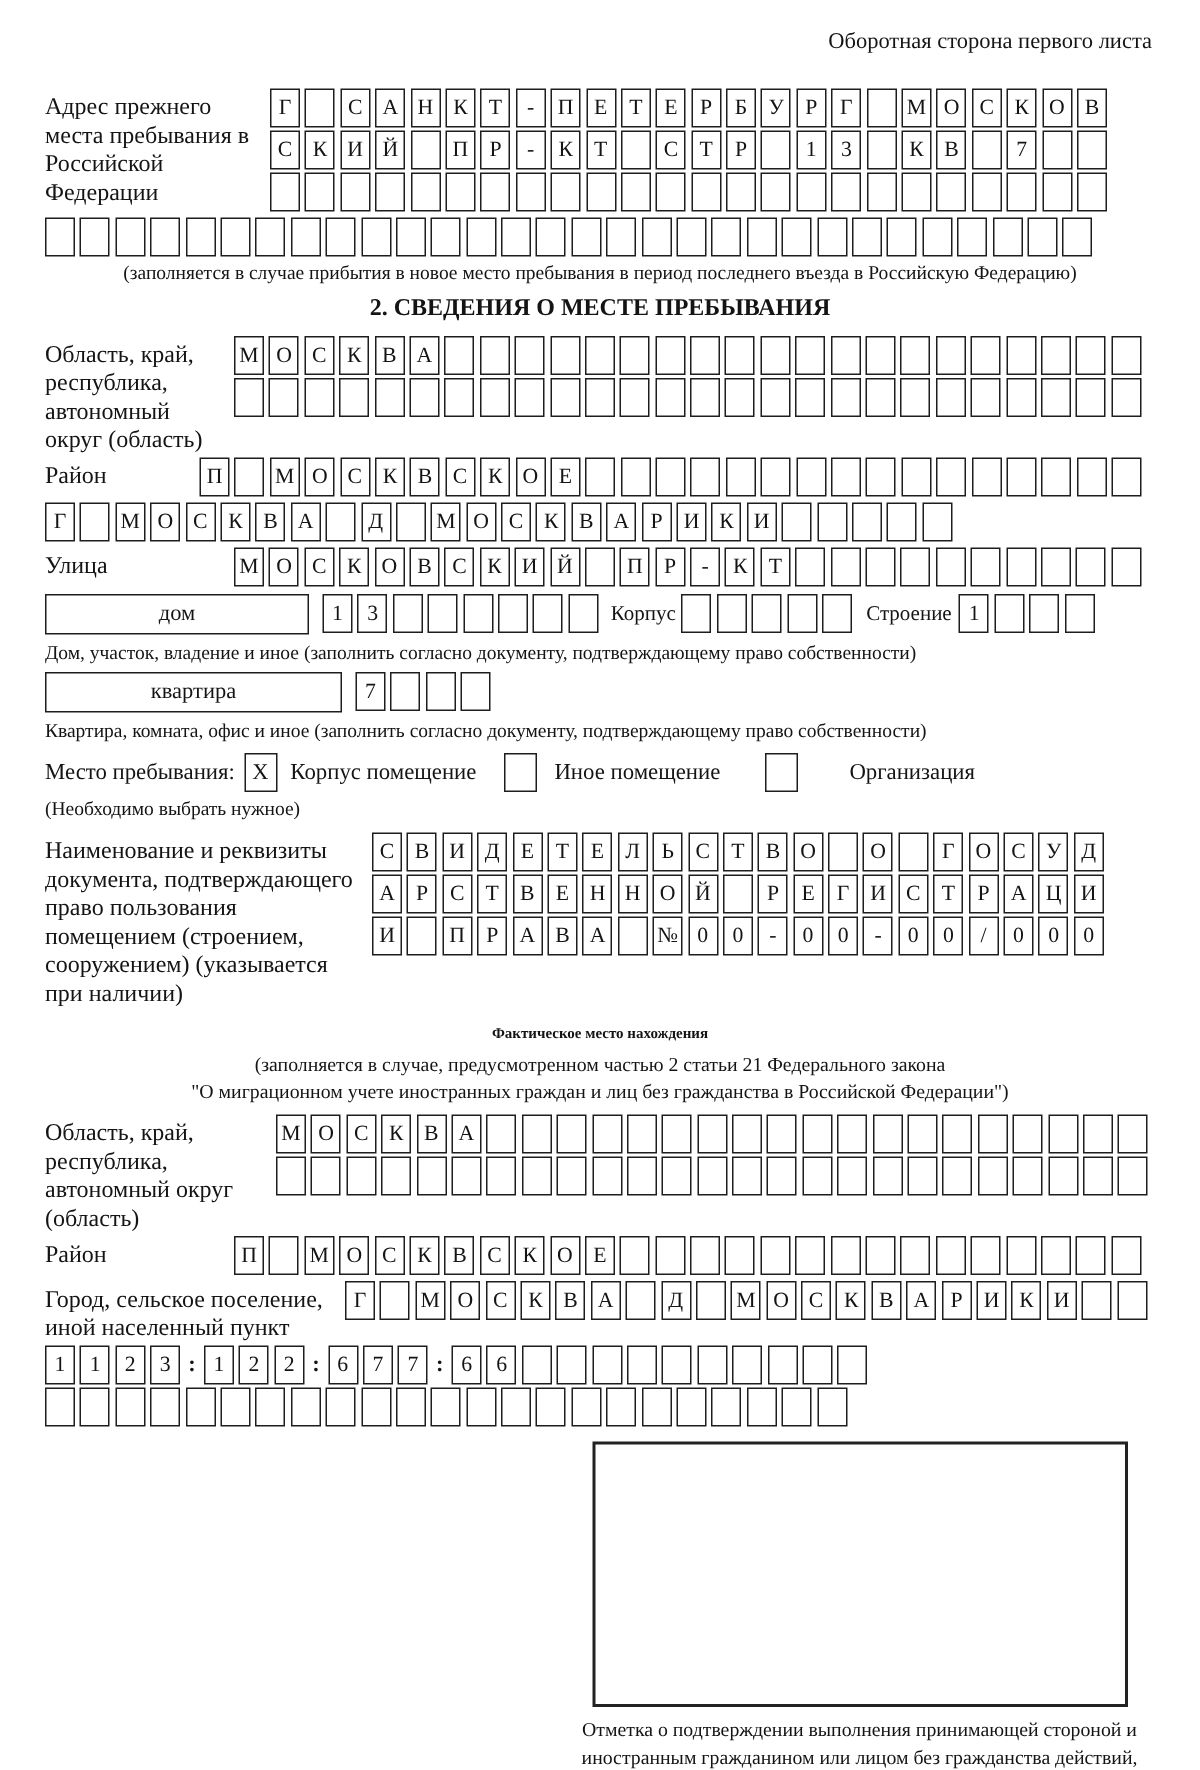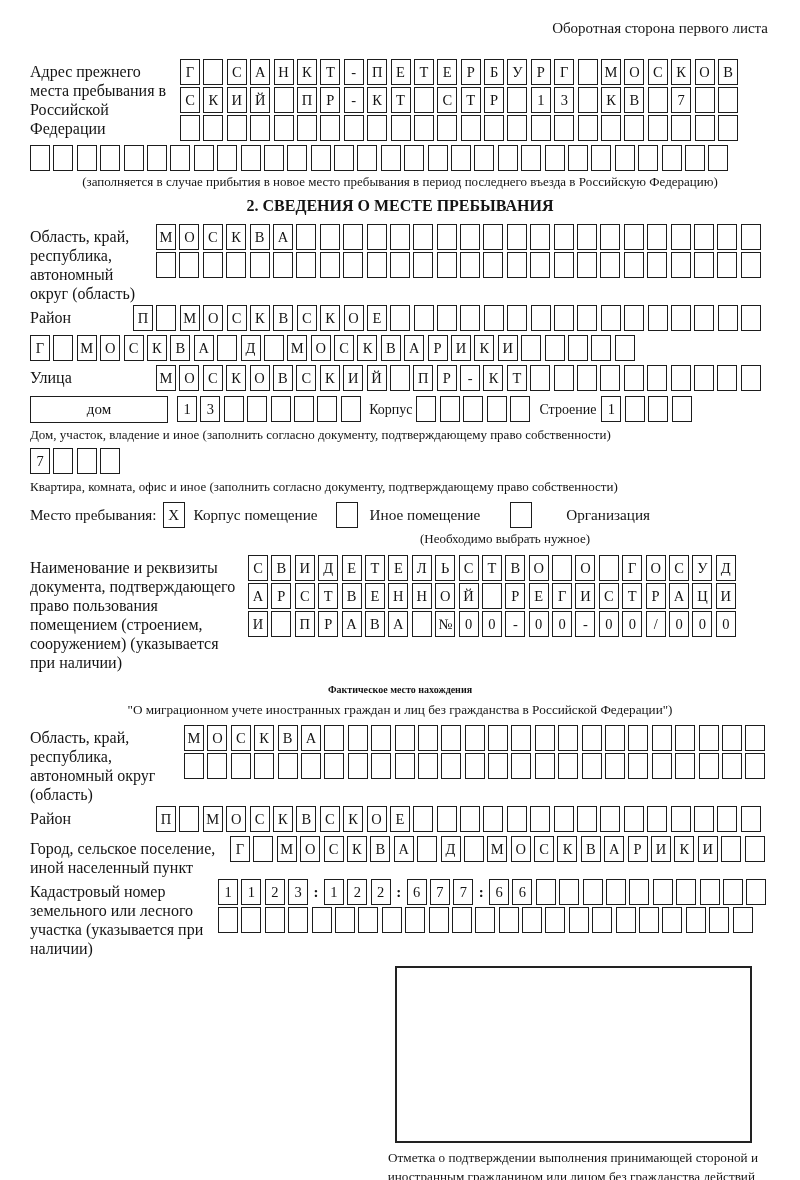--- a/index.html
+++ b/index.html
@@ -28,21 +28,21 @@
   .stack>.cells{margin-bottom:2px;}
   .note{font-size:13px;line-height:17px;margin:1px 0 5px 0;}
   .note.center{text-align:center;}
   .h-bold{font-weight:bold;text-align:center;font-size:16px;margin:7px 0 9px 0;}
   .h-bold2{font-weight:bold;text-align:center;font-size:10px;margin:12px 0 6px 0;}
   .boxlbl{
     box-sizing:border-box;border:1.6px solid #1d1d1d;height:27px;
     display:inline-flex;align-items:center;justify-content:center;
     font-size:15px;flex:0 0 auto;background:#fff;
   }
-  .boxlbl.dom{width:138px;margin-right:9px;}
+  .boxlbl.dom{width:176px;margin-right:9px;}
   .boxlbl.kv{width:198px;margin-right:9px;}
   .inline-lbl{font-size:14px;line-height:27px;flex:0 0 auto;}
   .chk{
     box-sizing:border-box;width:22px;height:26px;border:1.6px solid #1d1d1d;
     display:inline-flex;align-items:center;justify-content:center;
     font-size:15px;flex:0 0 auto;background:#fff;
   }
   .chkrow{display:flex;align-items:center;margin:7px 0 2px 0;font-size:15.2px;}
   .stamp-box{
     box-sizing:border-box;border:2px solid #222;width:357px;height:177px;
@@ -360,39 +360,40 @@
   <div class="cells">
       <span class="cl">1</span>
       <span class="cl"></span>
       <span class="cl"></span>
       <span class="cl"></span>
     </div>
 </div>
 <div class="note">Дом, участок, владение и иное (заполнить согласно документу, подтверждающему право собственности)</div>
 
 <div class="frow">
+  <div class="boxlbl kv">квартира</div>
   <div class="cells">
       <span class="cl">7</span>
       <span class="cl"></span>
       <span class="cl"></span>
       <span class="cl"></span>
     </div>
 </div>
 <div class="note">Квартира, комната, офис и иное (заполнить согласно документу, подтверждающему право собственности)</div>
 
 <div class="chkrow">
   <span style="margin-right:6px;">Место пребывания:</span>
   <span class="chk" style="margin-right:9px;">X</span>
   <span style="margin-right:18px;">Корпус помещение</span>
   <span class="chk" style="margin-right:12px;"></span>
   <span style="margin-right:30px;">Иное помещение</span>
   <span class="chk" style="margin-right:34px;"></span>
   <span>Организация</span>
 </div>
-<div class="note" style="text-align:right;width:560px;margin:2px 0 8px 0;">(Необходимо выбрать нужное)</div>
+<div class="note" style="text-align:left;width:560px;margin:2px 0 8px 0;">(Необходимо выбрать нужное)</div>
 
 <div class="frow">
   <div class="lbl w218">Наименование и реквизиты документа, подтверждающего право пользования помещением (строением, сооружением) (указывается при наличии)</div>
   <div class="stack">
     <div class="cells">
         <span class="cl">С</span>
         <span class="cl">В</span>
         <span class="cl">И</span>
         <span class="cl">Д</span>
         <span class="cl">Е</span>
@@ -457,20 +458,21 @@
         <span class="cl">/</span>
         <span class="cl">0</span>
         <span class="cl">0</span>
         <span class="cl">0</span>
       </div>
   </div>
 </div>
 
 <div class="h-bold2">Фактическое место нахождения</div>
 <div class="fact-notes">
+  <div>(заполняется в случае, предусмотренном частью 2 статьи 21 Федерального закона</div>
   <div>"О миграционном учете иностранных граждан и лиц без гражданства в Российской Федерации")</div>
 </div>
 
 <div class="frow">
   <div class="lbl w154">Область, край, республика, автономный округ (область)</div>
   <div class="stack">
     <div class="cells">
         <span class="cl">М</span>
         <span class="cl">О</span>
         <span class="cl">С</span>
@@ -582,21 +584,20 @@
       <span class="cl">Р</span>
       <span class="cl">И</span>
       <span class="cl">К</span>
       <span class="cl">И</span>
       <span class="cl"></span>
       <span class="cl"></span>
     </div>
 </div>
 
 <div class="frow" style="margin-top:2px;">
-  <div class="lbl w188">Кадастровый номер земельного или лесного участка (указывается при наличии)</div>
   <div class="stack">
     <div class="cells">
         <span class="cl">1</span>
         <span class="cl">1</span>
         <span class="cl">2</span>
         <span class="cl">3</span>
         <span class="sep">:</span>
         <span class="cl">1</span>
         <span class="cl">2</span>
         <span class="cl">2</span>

